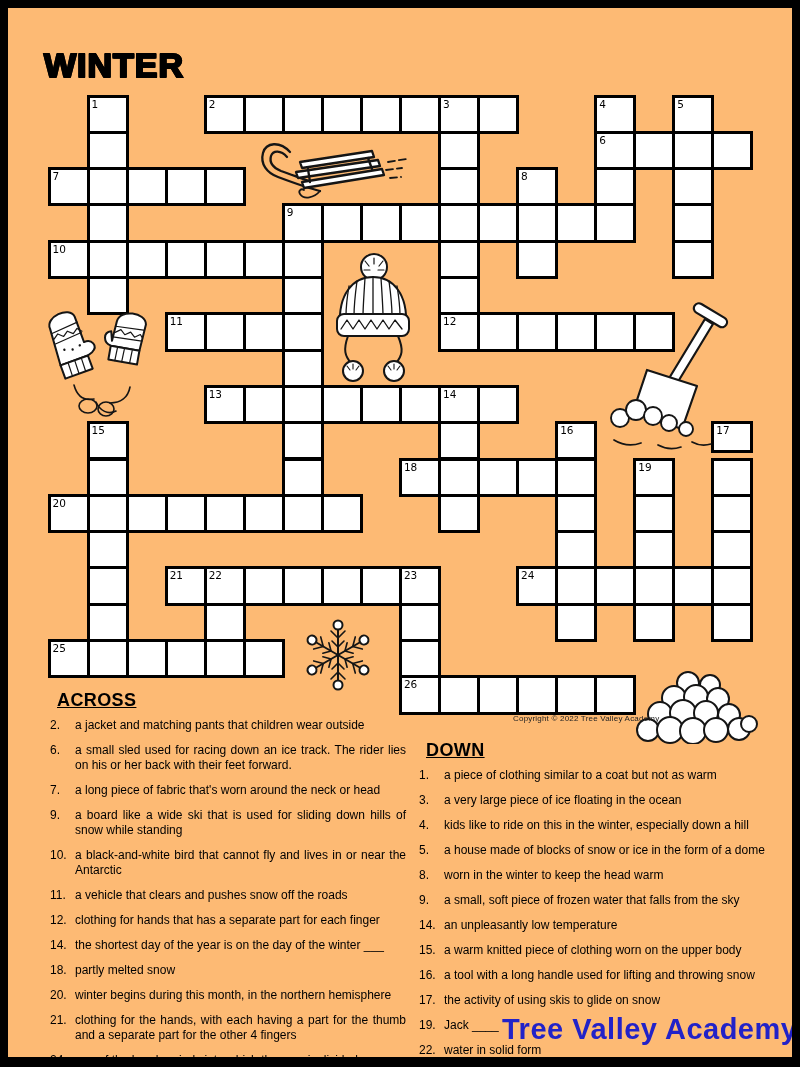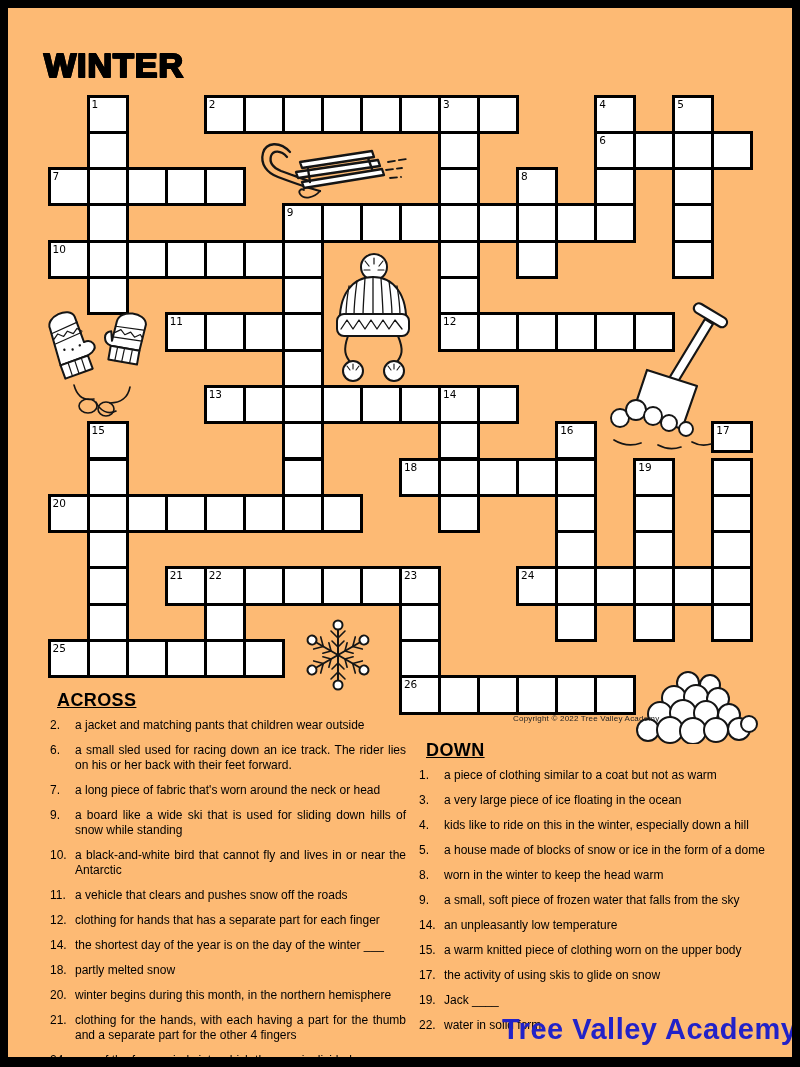--- a/index.html
+++ b/index.html
@@ -388,21 +388,21 @@
           <span class="ctext">winter begins during this month, in the northern hemisphere</span>
         </div>
 
         <div class="clue">
           <span class="cnum">21.</span>
           <span class="ctext">clothing for the hands, with each having a part for the thumb and a separate part for the other 4 fingers</span>
         </div>
 
         <div class="clue">
           <span class="cnum">24.</span>
-          <span class="ctext">one of the four periods into which the year is divided</span>
+          <span class="ctext">one of the head periods into which the year is divided</span>
         </div>
 
       </div>
   </div>
 
   <div class="clues down-col" style="left:419px;top:740px;">
     <h2>DOWN</h2>
     <div>
 
         <div class="clue">
@@ -438,20 +438,24 @@
         <div class="clue">
           <span class="cnum">14.</span>
           <span class="ctext">an unpleasantly low temperature</span>
         </div>
 
         <div class="clue">
           <span class="cnum">15.</span>
           <span class="ctext">a warm knitted piece of clothing worn on the upper body</span>
         </div>
 
+        <div class="clue">
+          <span class="cnum">16.</span>
+          <span class="ctext">a tool with a long handle used for lifting and throwing snow</span>
+        </div>
 
         <div class="clue">
           <span class="cnum">17.</span>
           <span class="ctext">the activity of using skis to glide on snow</span>
         </div>
 
         <div class="clue">
           <span class="cnum">19.</span>
           <span class="ctext">Jack ____</span>
         </div>

